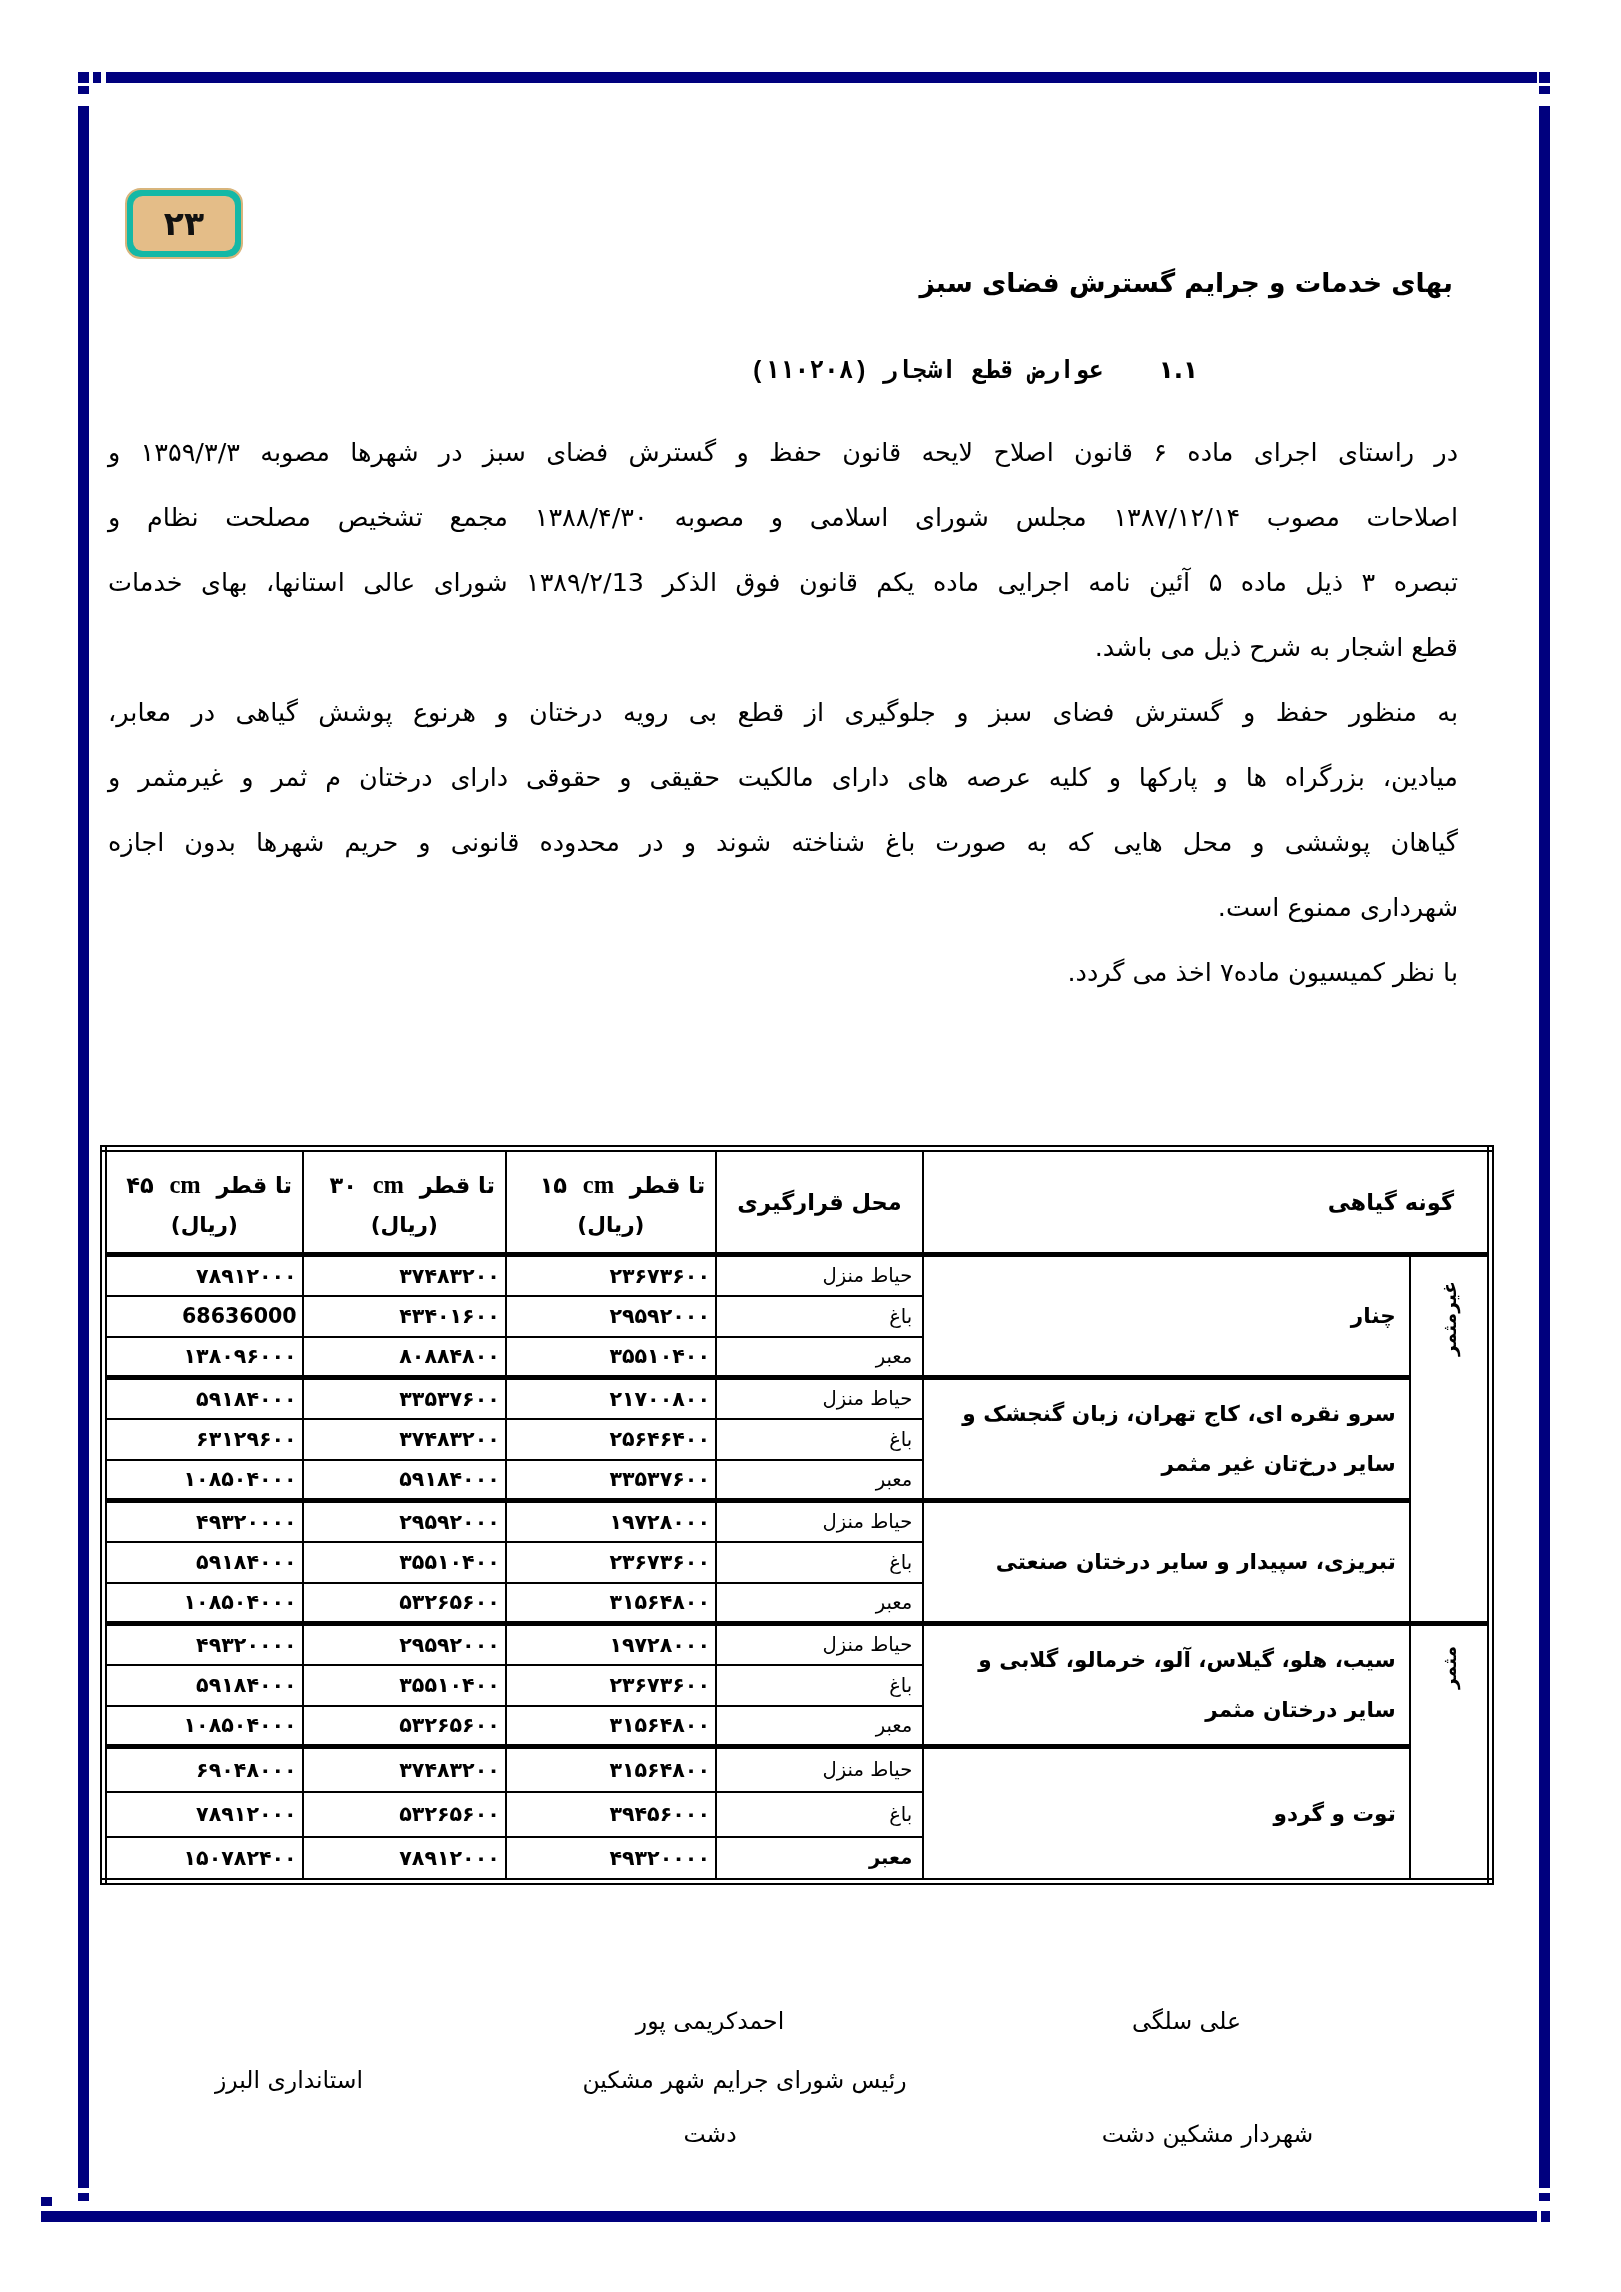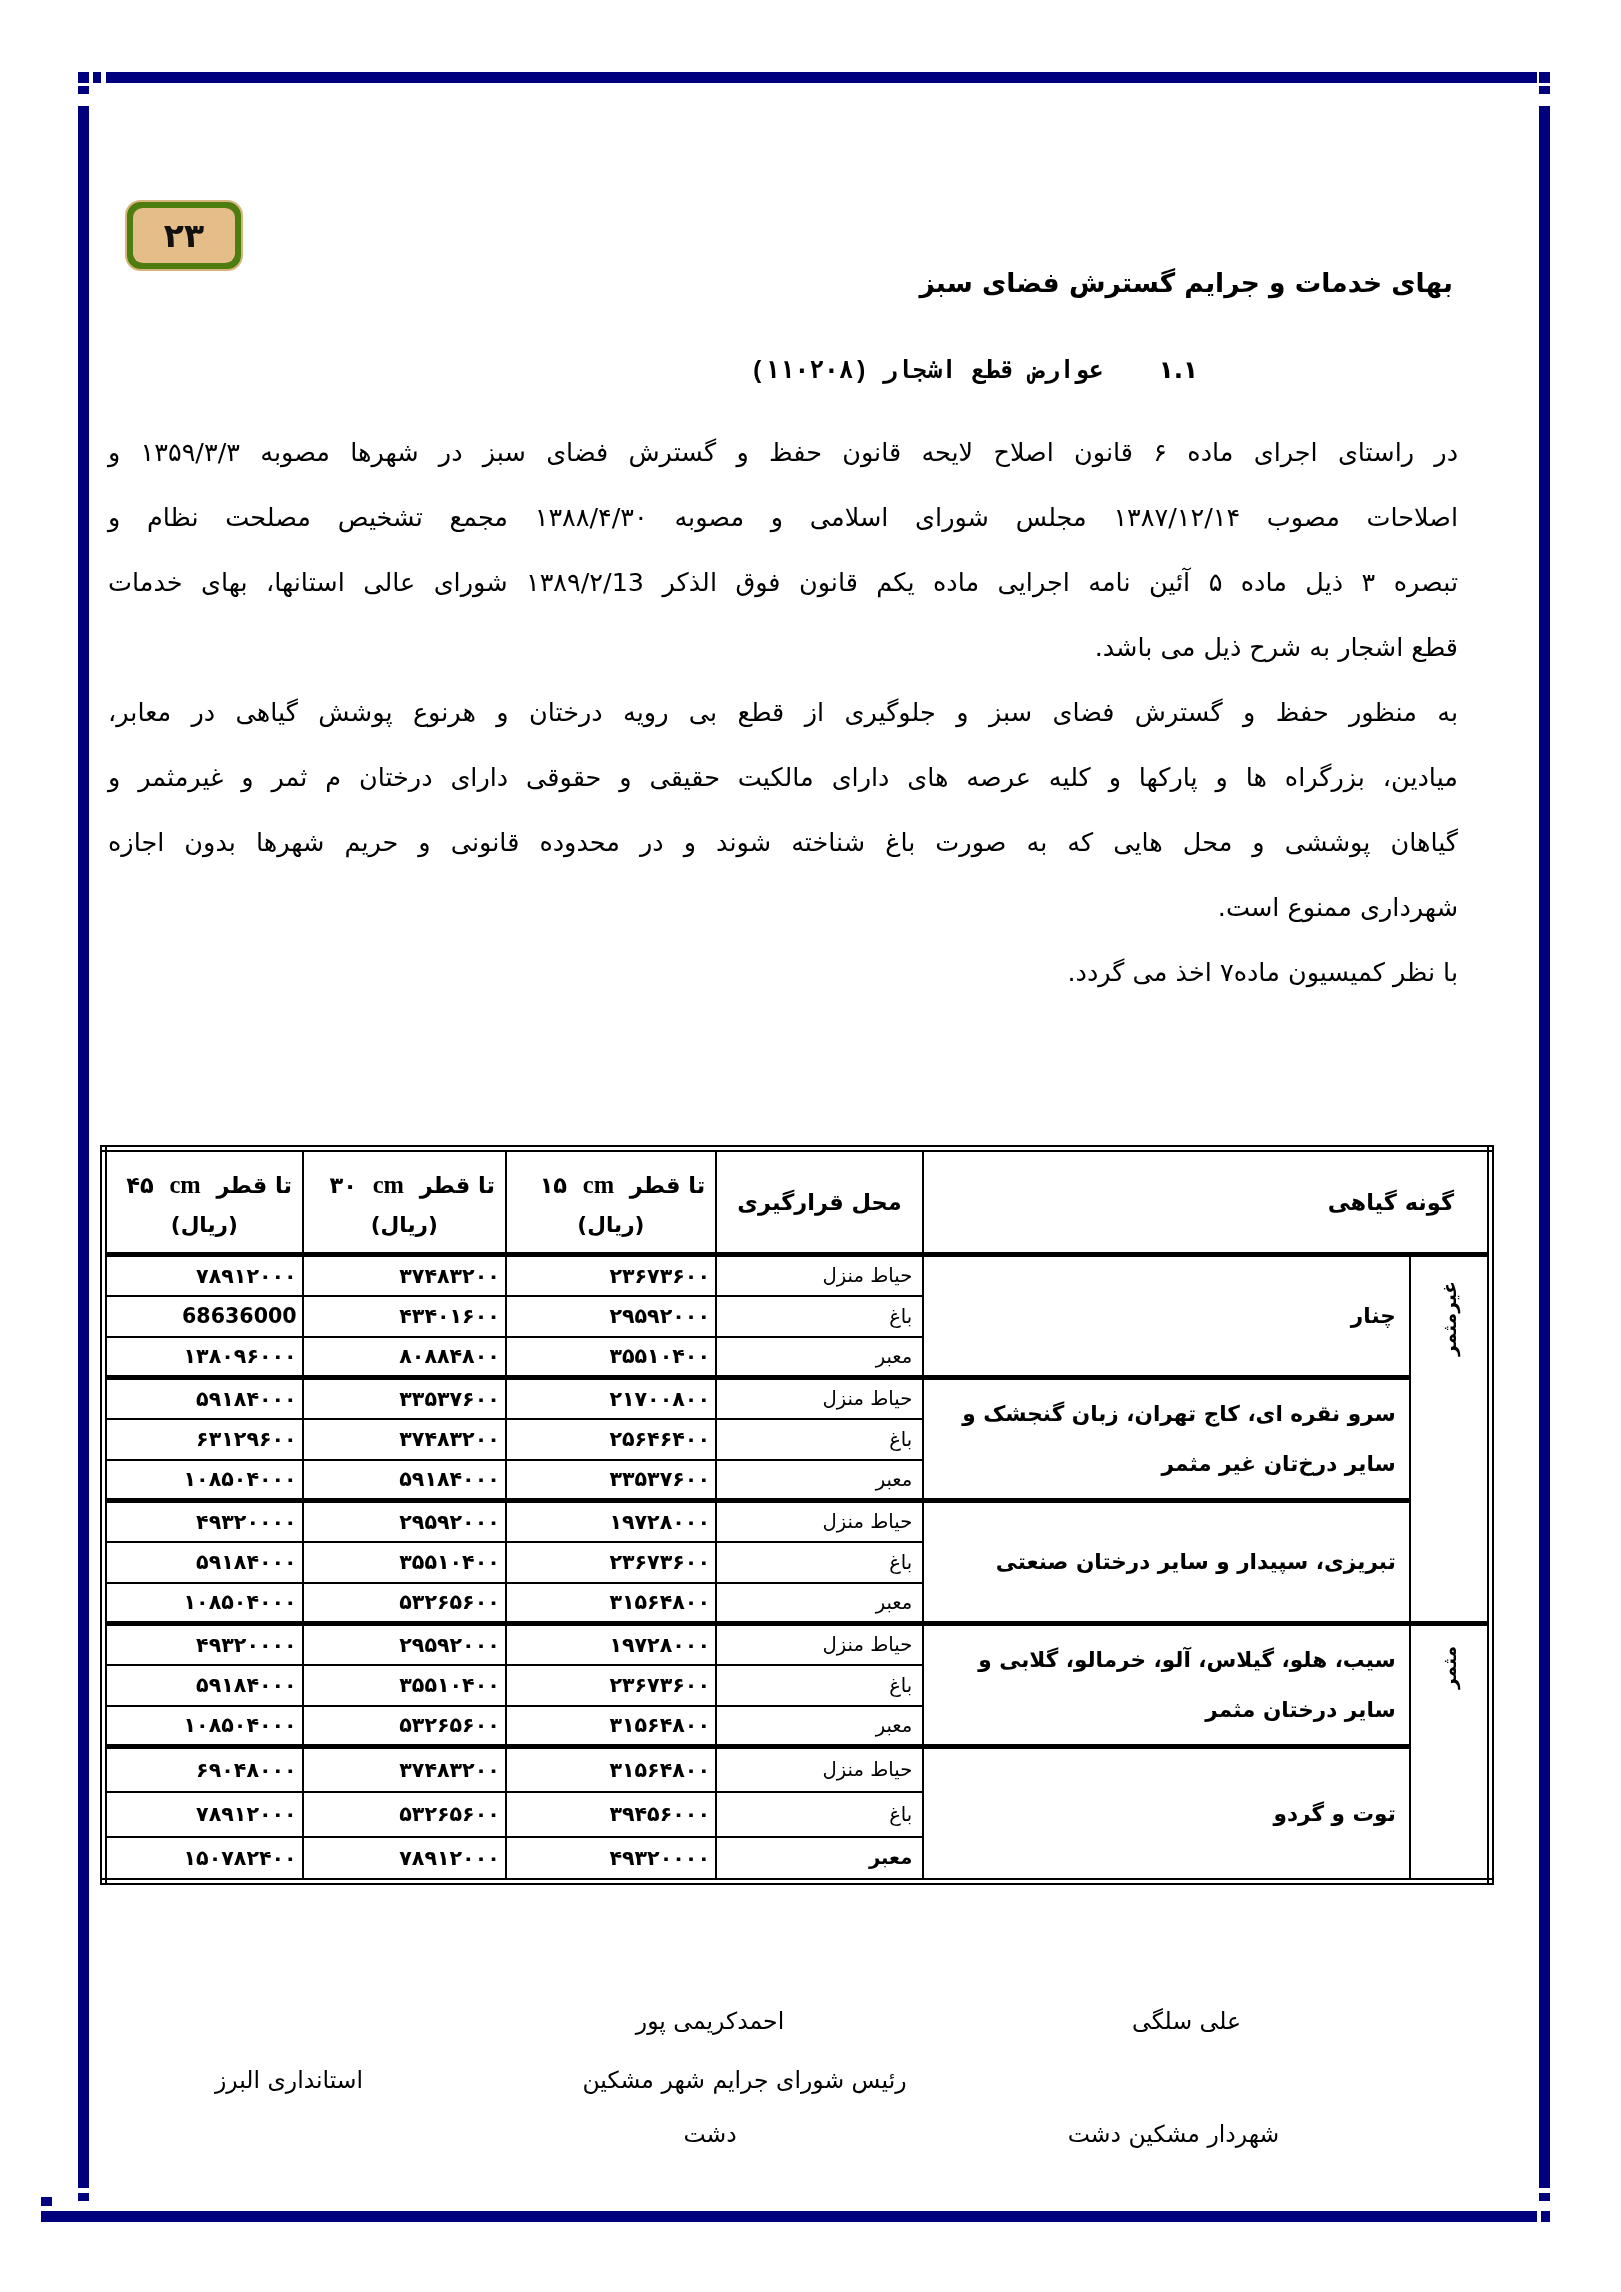--- a/index.html
+++ b/index.html
@@ -9,22 +9,22 @@
   
   .bar { position:absolute; background:#00007e; }
   .bar-top    { left:106px; top:72px;   width:1431px; height:10.8px; }
   .bar-left   { left:78px;  top:106px;  width:10.8px;   height:2082px; }
   .bar-right  { left:1539px;top:106px;  width:10.8px;   height:2082px; }
   .bar-bottom { left:41px;  top:2211px; width:1496px; height:10.8px; }
   .sq  { position:absolute; background:#00007e; width:10.8px; height:10.8px; }
   .dash { position:absolute; background:#00007e; }
 
   
-  .badge { position:absolute; left:125px; top:200px; width:118px; height:71px;
-           border:2.9px solid #d8b57c; border-radius:15.7px; background:#4d7c0f; padding:5.9px; }
+  .badge { position:absolute; left:125px; top:188px; width:118px; height:71px;
+           border:2.9px solid #d8b57c; border-radius:15.7px; background:#14b8a6; padding:5.9px; }
   .badge-inner { width:100%; height:100%; background:#e4bd88; border-radius:9.8px;
                  display:flex; align-items:center; justify-content:center;
                  font-size:33px; font-weight:bold; color:#111; }
 
   
   .doc-title { position:absolute; right:168px; top:267px; direction:rtl;
                font-size:26.5px; font-weight:bold; white-space:nowrap; }
   .section-line { position:absolute; right:423px; top:355px; direction:rtl;
                   font-size:24.5px; white-space:nowrap; }
   .sec-num { font-weight:bold; margin-left:47px; }
@@ -65,21 +65,21 @@
   td.cat { position:relative; vertical-align:top; }
   .rotbox { position:absolute; top:0; left:0; width:100%; display:flex;
             align-items:center; justify-content:center; }
   .rotbox.a { height:122px; }
   .rotbox.b { height:82px; }
   .rot { transform:rotate(-90deg); white-space:nowrap; font-size:18.6px; font-weight:bold; }
 
   
   .sig { position:absolute; direction:rtl; font-weight:normal; font-size:23.5px; text-align:center; }
   .sig-name1 { left:1108px; top:2007px; width:157px; }
-  .sig-role1 { left:1012px; top:2120px; width:323px; }
+  .sig-role1 { left:1046px; top:2120px; width:323px; }
   .sig-name2 { left:617px;  top:2007px; width:186px; }
   .sig-role2a{ left:534px;  top:2066px; width:421px; }
   .sig-role2b{ left:617px;  top:2120px; width:186px; }
   .sig-gov   { left:181px;  top:2066px; width:216px; }
 </style>
 </head>
 <body>
 
 <div class="page">
 

